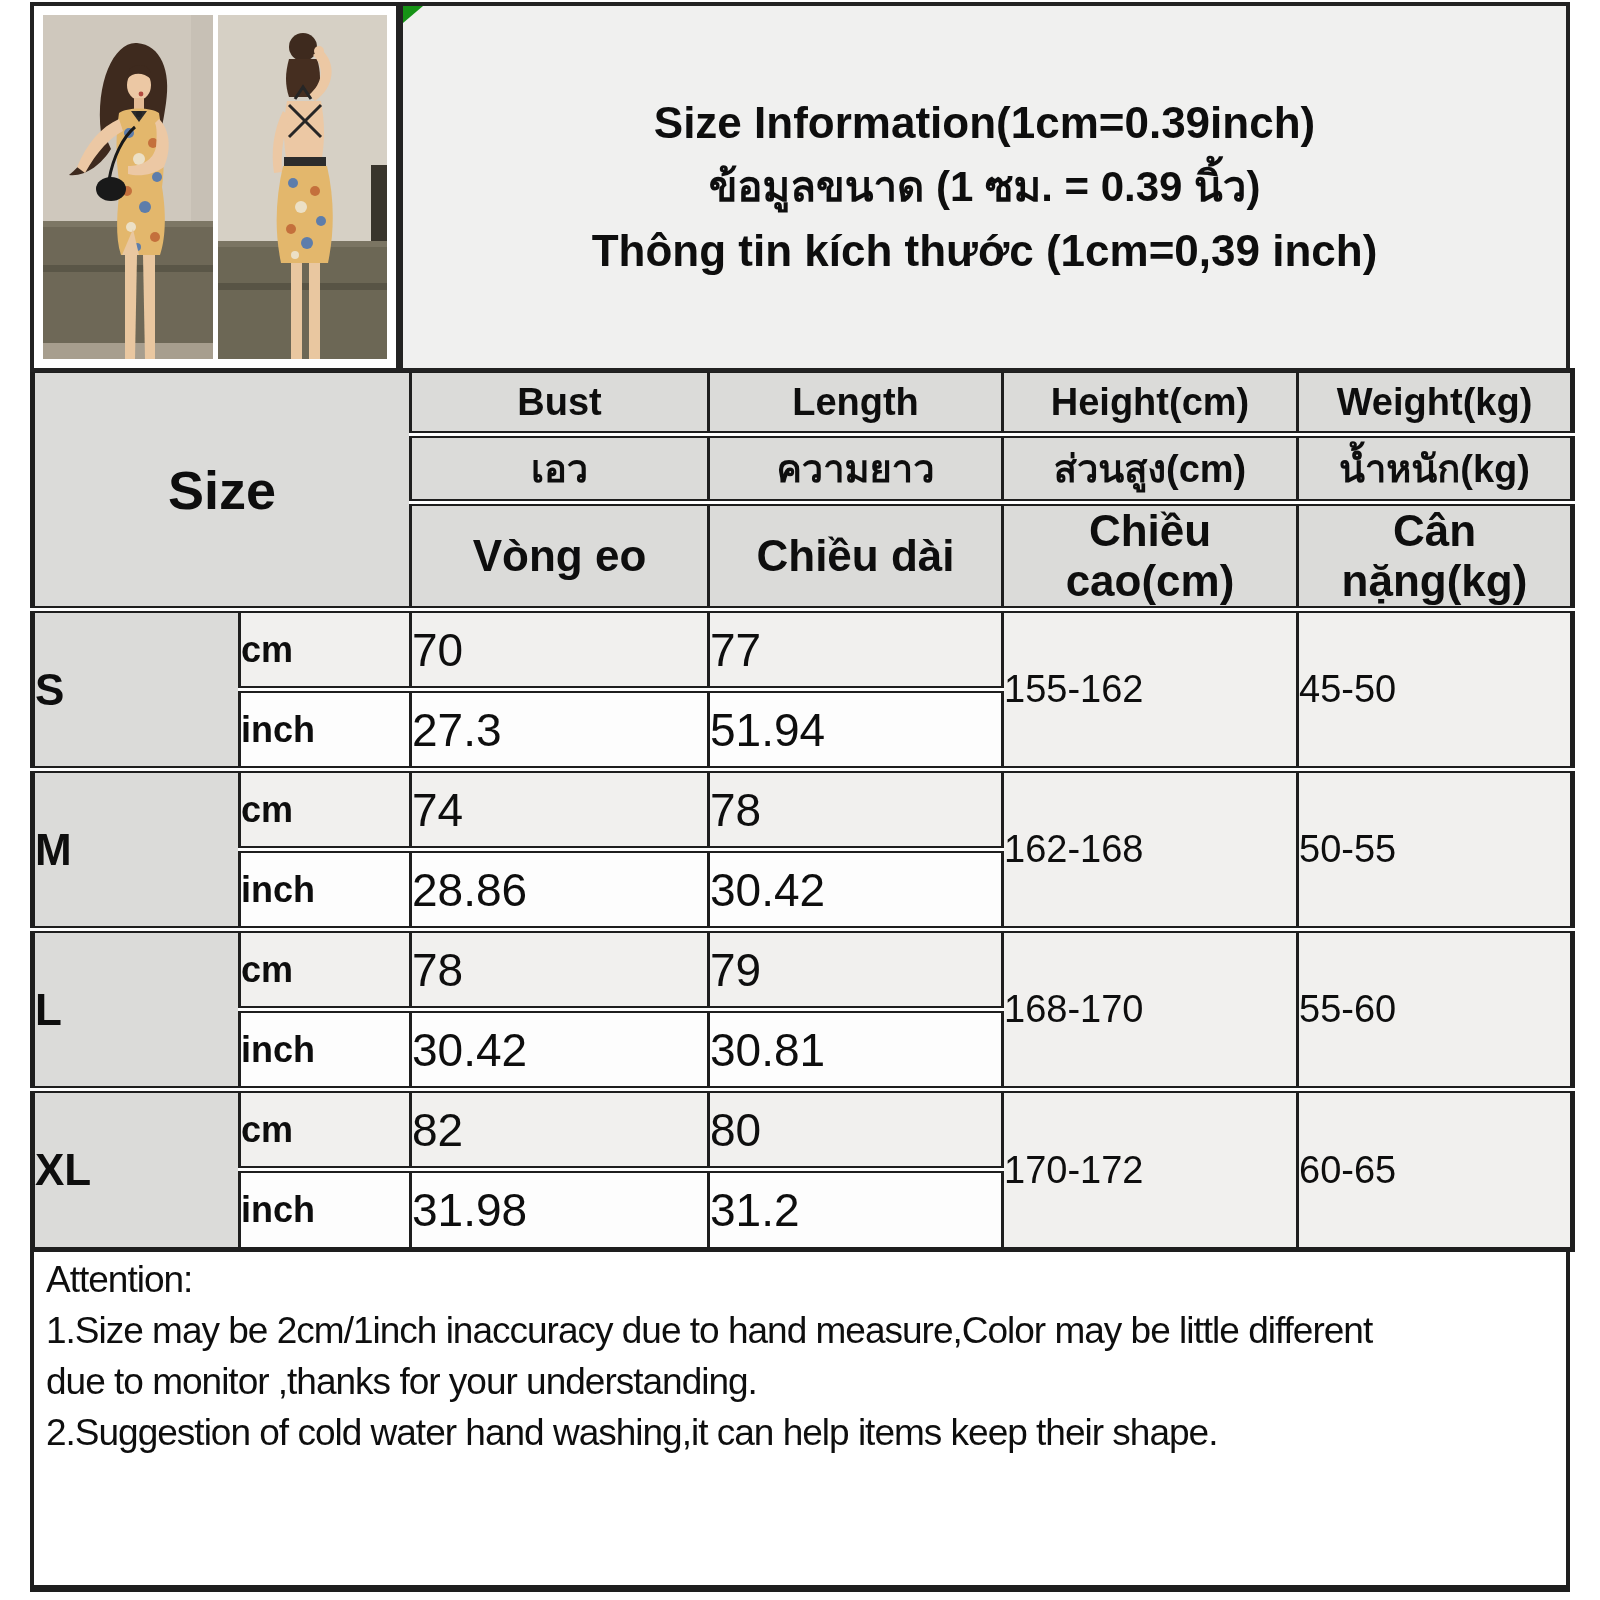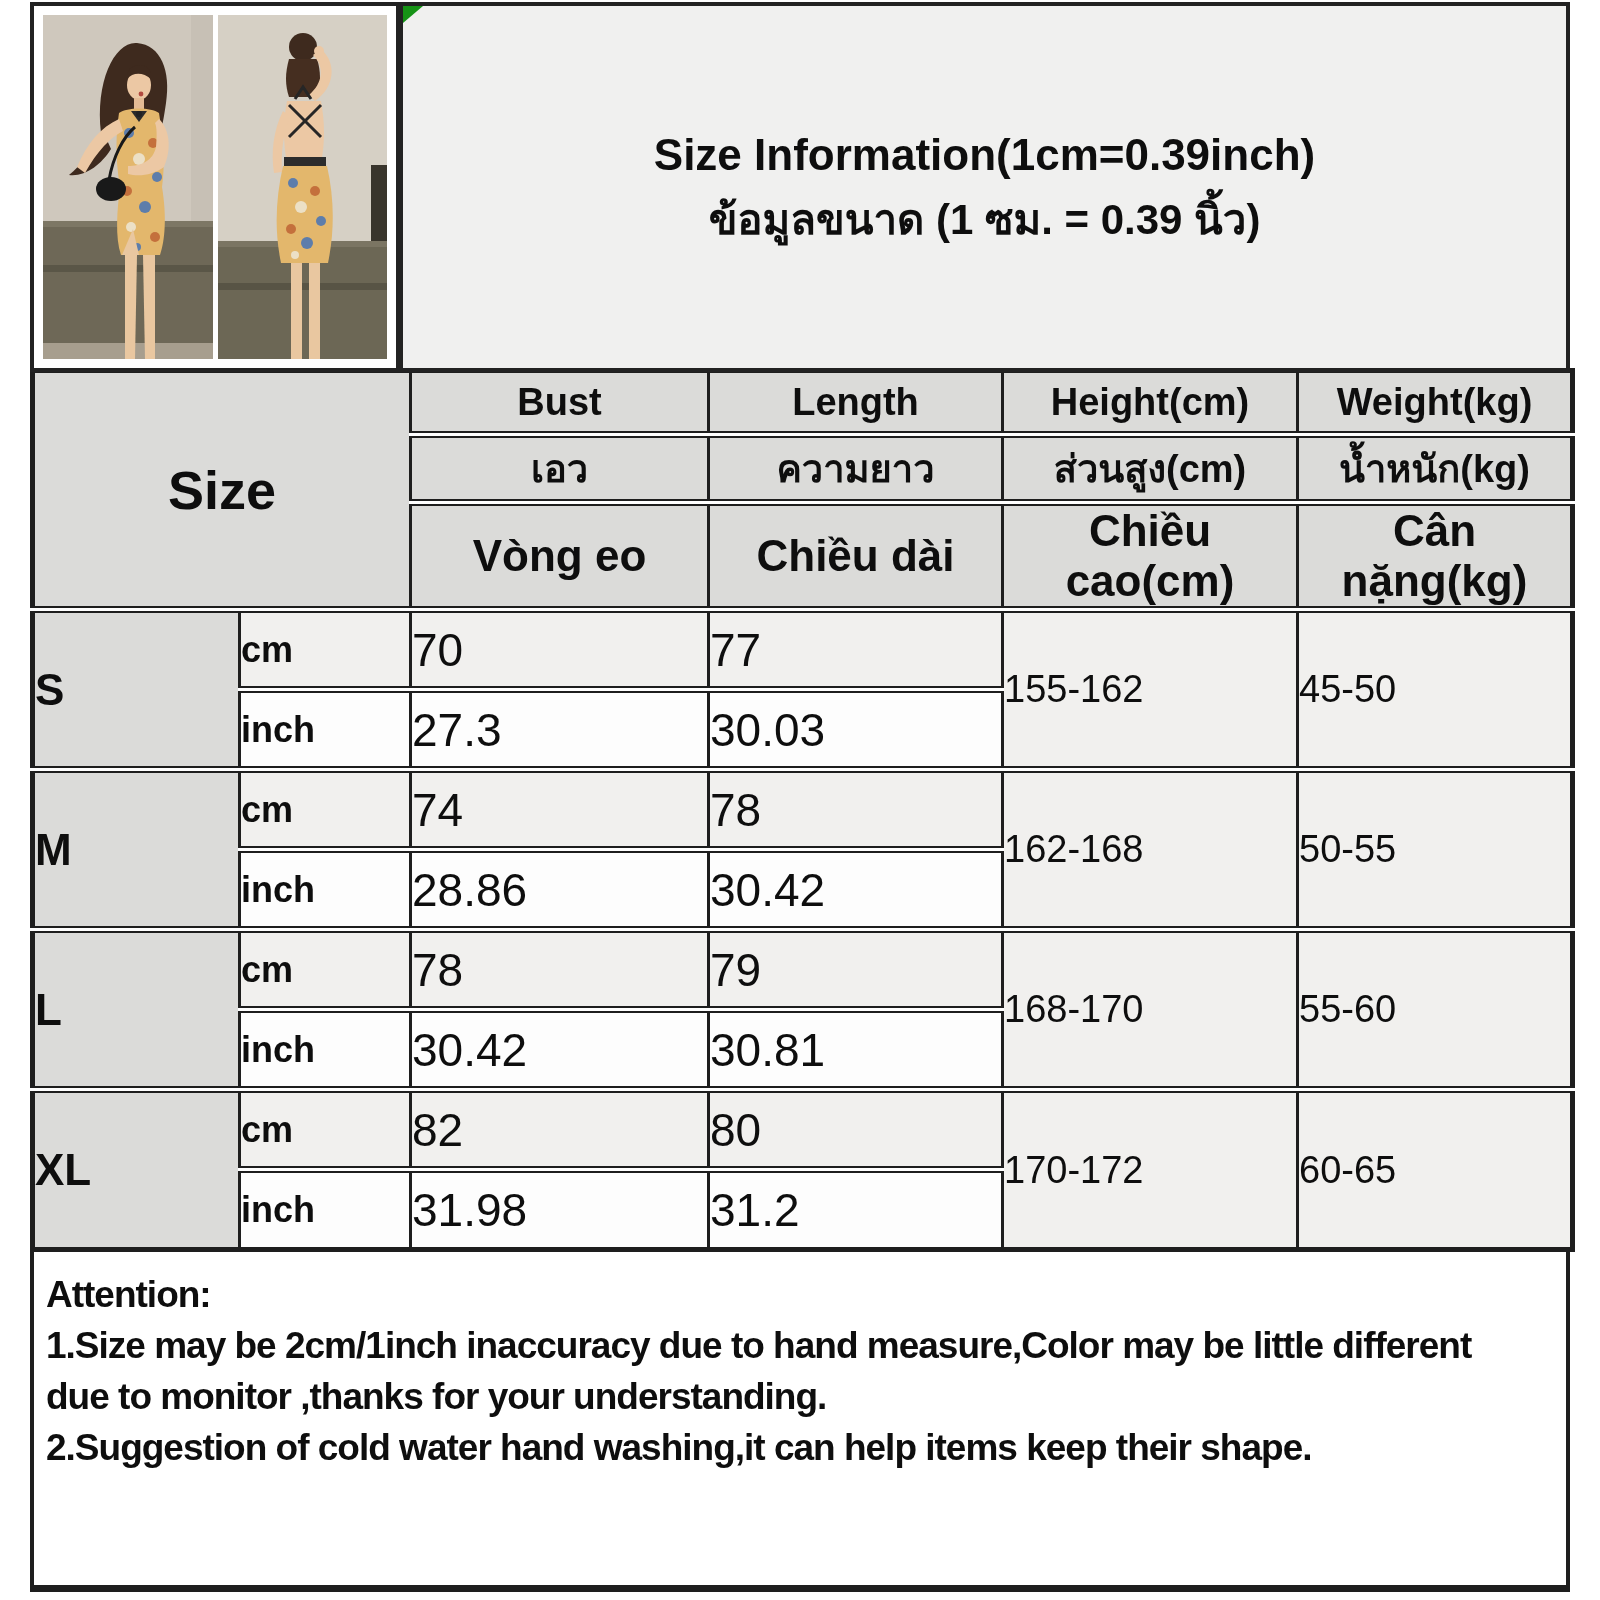--- a/index.html
+++ b/index.html
@@ -53,21 +53,21 @@
   .unit{font-weight:bold;font-size:36px;}
   .cell-light{background:#f1f0ee;}
   .cell-white{background:#fdfdfd;}
   .num{font-weight:normal;font-size:46px;}
   .range-cell{background:#f1f0ee;font-weight:normal;font-size:38px;}
 
   
   .attention{
     box-sizing:border-box;width:1540px;height:340px;
     border:4px solid #1e1e1e;border-top:none;border-bottom-width:7px;
-    background:#ffffff;padding:17px 12px;font-weight:bold;
+    background:#ffffff;padding:2px 12px;
   }
   .attn-line{
     font-size:37px;line-height:51px;letter-spacing:-1px;
     white-space:nowrap;overflow:hidden;
   }
 </style>
 </head>
 <body>
 
 <div class="page">
@@ -142,20 +142,21 @@
             <rect x="248" y="248" width="11" height="96" fill="#e9c7a0"></rect>
             <rect x="266" y="248" width="11" height="96" fill="#e9c7a0"></rect>
           </g>
         </svg>
       </div>
 
       <div class="title-panel">
         <div class="green-corner"></div>
         <div class="title-en">Size Information(1cm=0.39inch)</div>
         <div class="title-th">ข้อมูลขนาด (1 ซม. = 0.39 นิ้ว)</div>
+        <div class="title-vi">Thông tin kích thước (1cm=0,39 inch)</div>
       </div>
     </div>
 
     <table class="size-table">
       <colgroup>
         <col style="width:207px">
           <col style="width:171px">
         <col style="width:298px">
           <col style="width:294px">
         <col style="width:295px">
@@ -186,21 +187,21 @@
           <td class="size-cell" rowspan="2">S</td>
           <td class="unit cell-light">cm</td>
           <td class="num cell-light">70</td>
           <td class="num cell-light">77</td>
           <td class="range-cell" rowspan="2">155-162</td>
           <td class="range-cell" rowspan="2">45-50</td>
         </tr>
         <tr class="dr sep">
           <td class="unit cell-white">inch</td>
           <td class="num cell-white">27.3</td>
-          <td class="num cell-white">30.03</td>
+          <td class="num cell-white">51.94</td>
         </tr>
 
         <tr class="dr sep">
           <td class="size-cell" rowspan="2">M</td>
           <td class="unit cell-light">cm</td>
           <td class="num cell-light">74</td>
           <td class="num cell-light">78</td>
           <td class="range-cell" rowspan="2">162-168</td>
           <td class="range-cell" rowspan="2">50-55</td>
         </tr>

